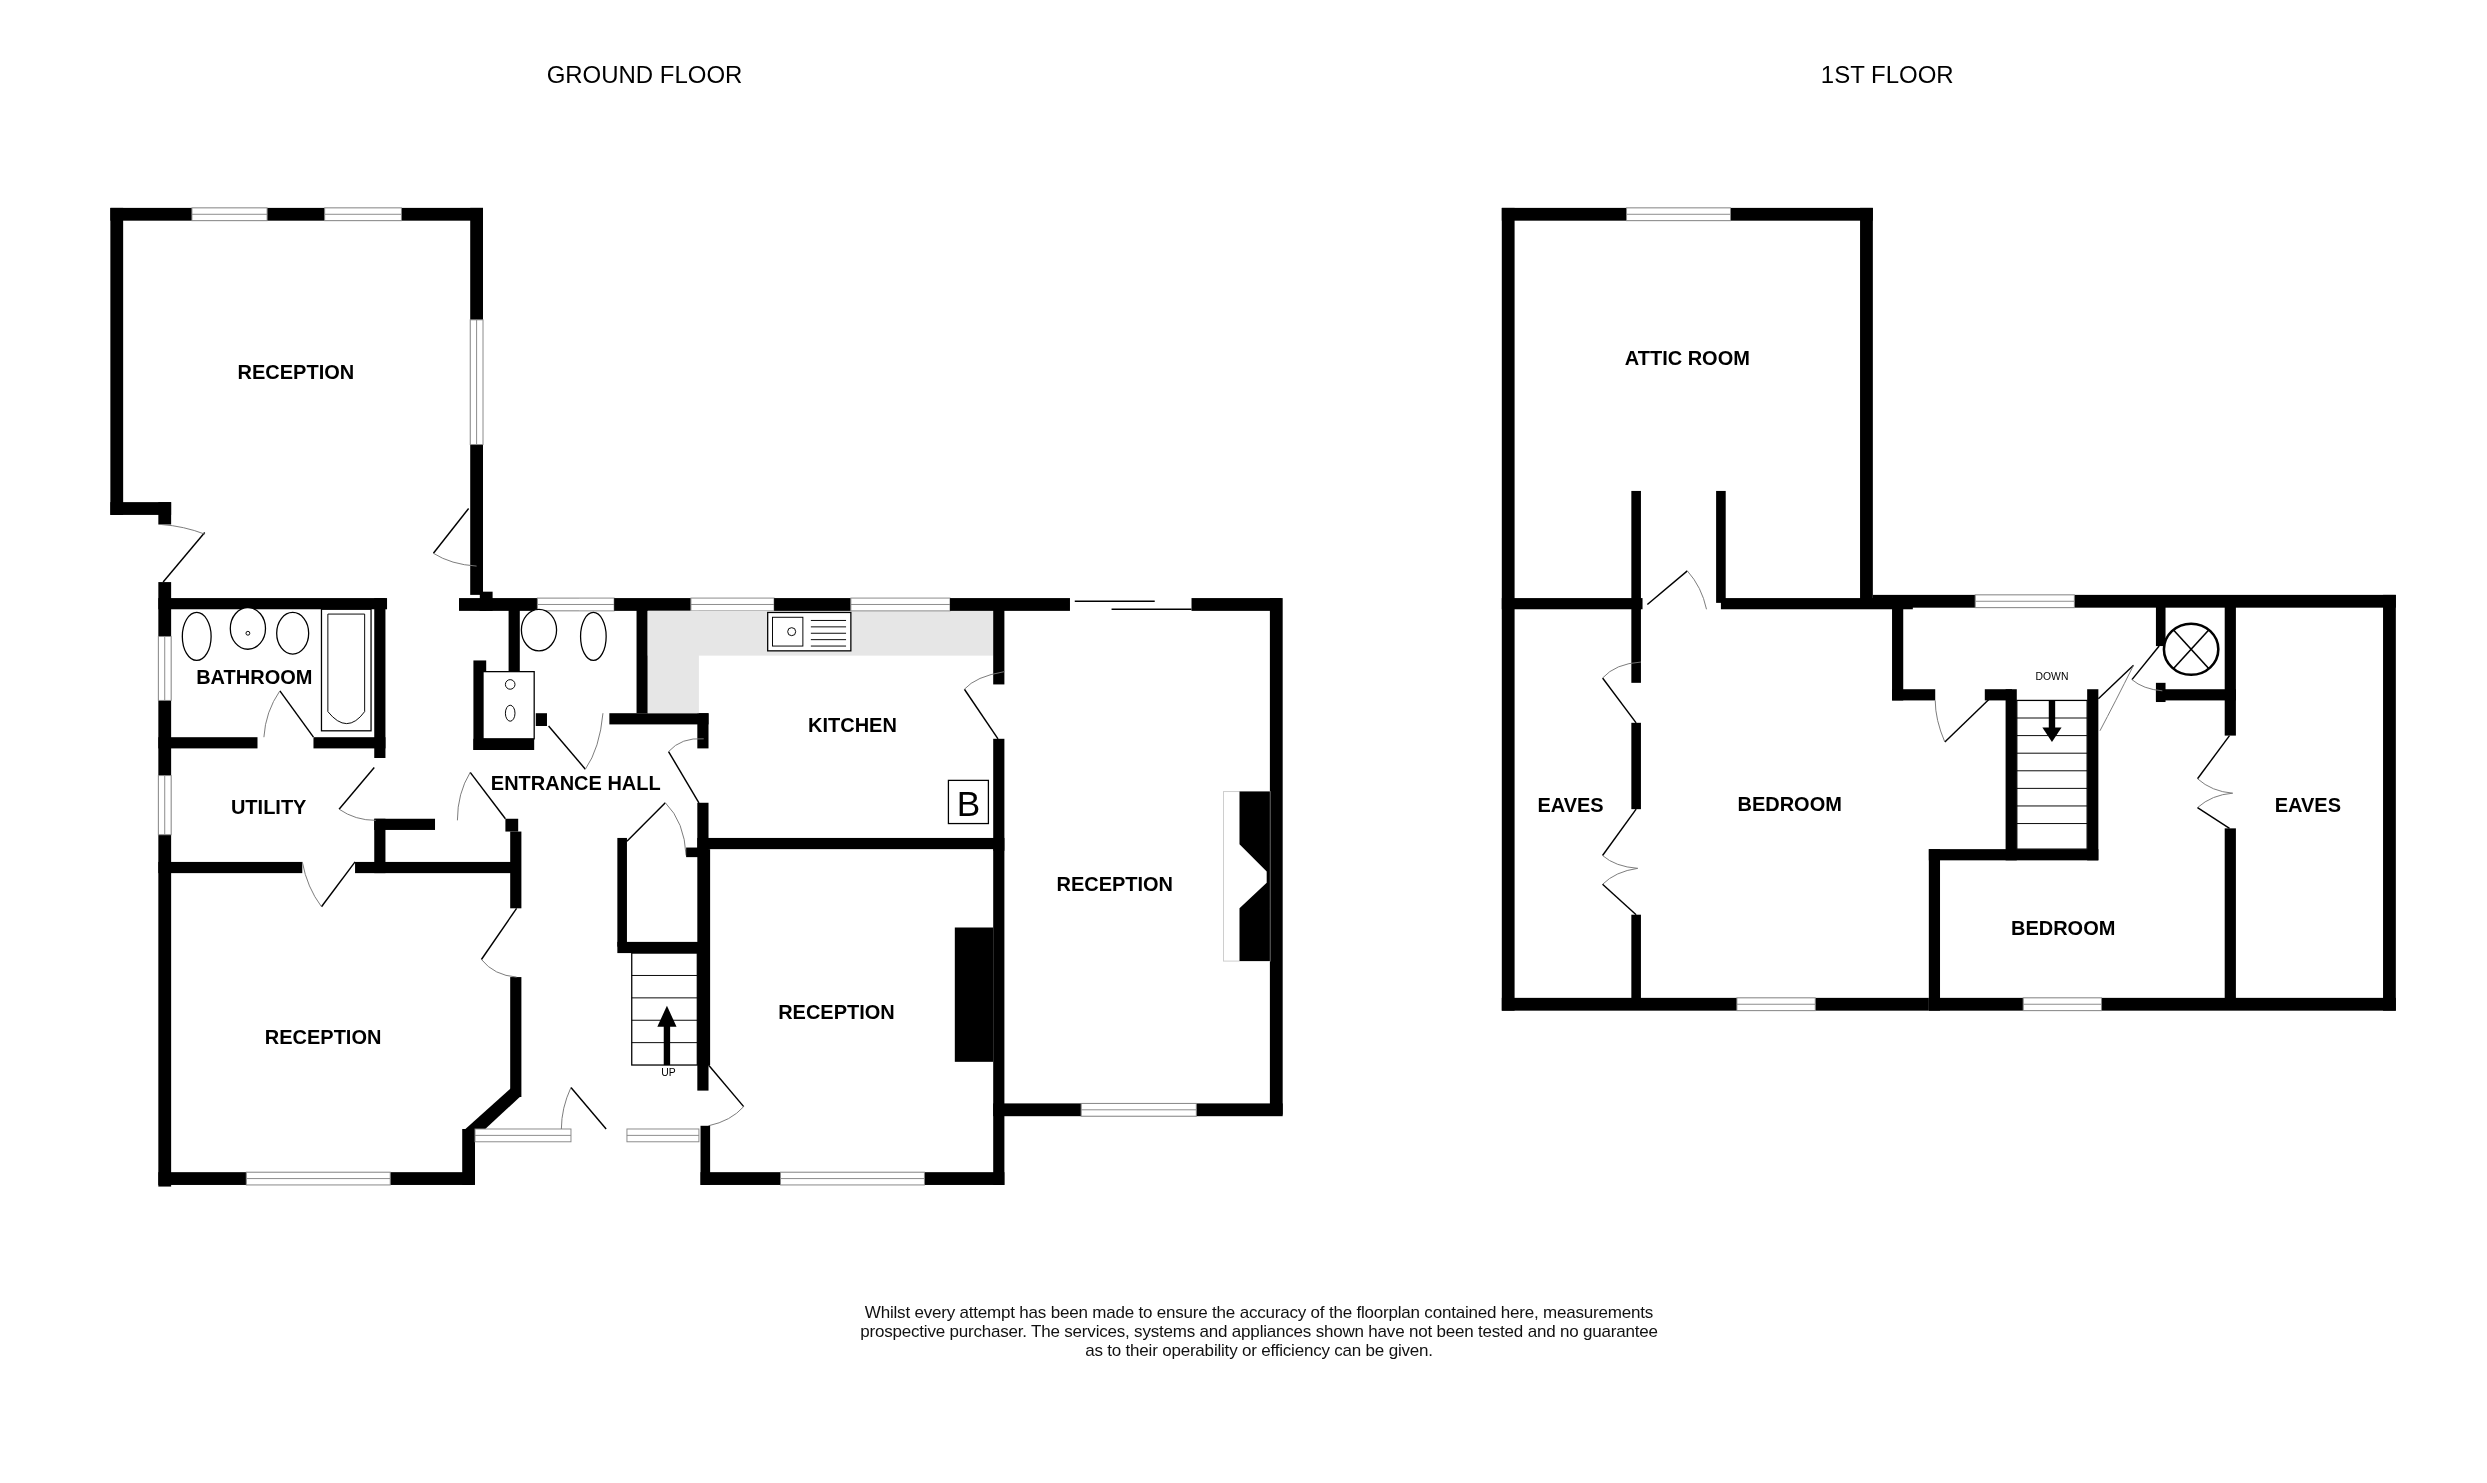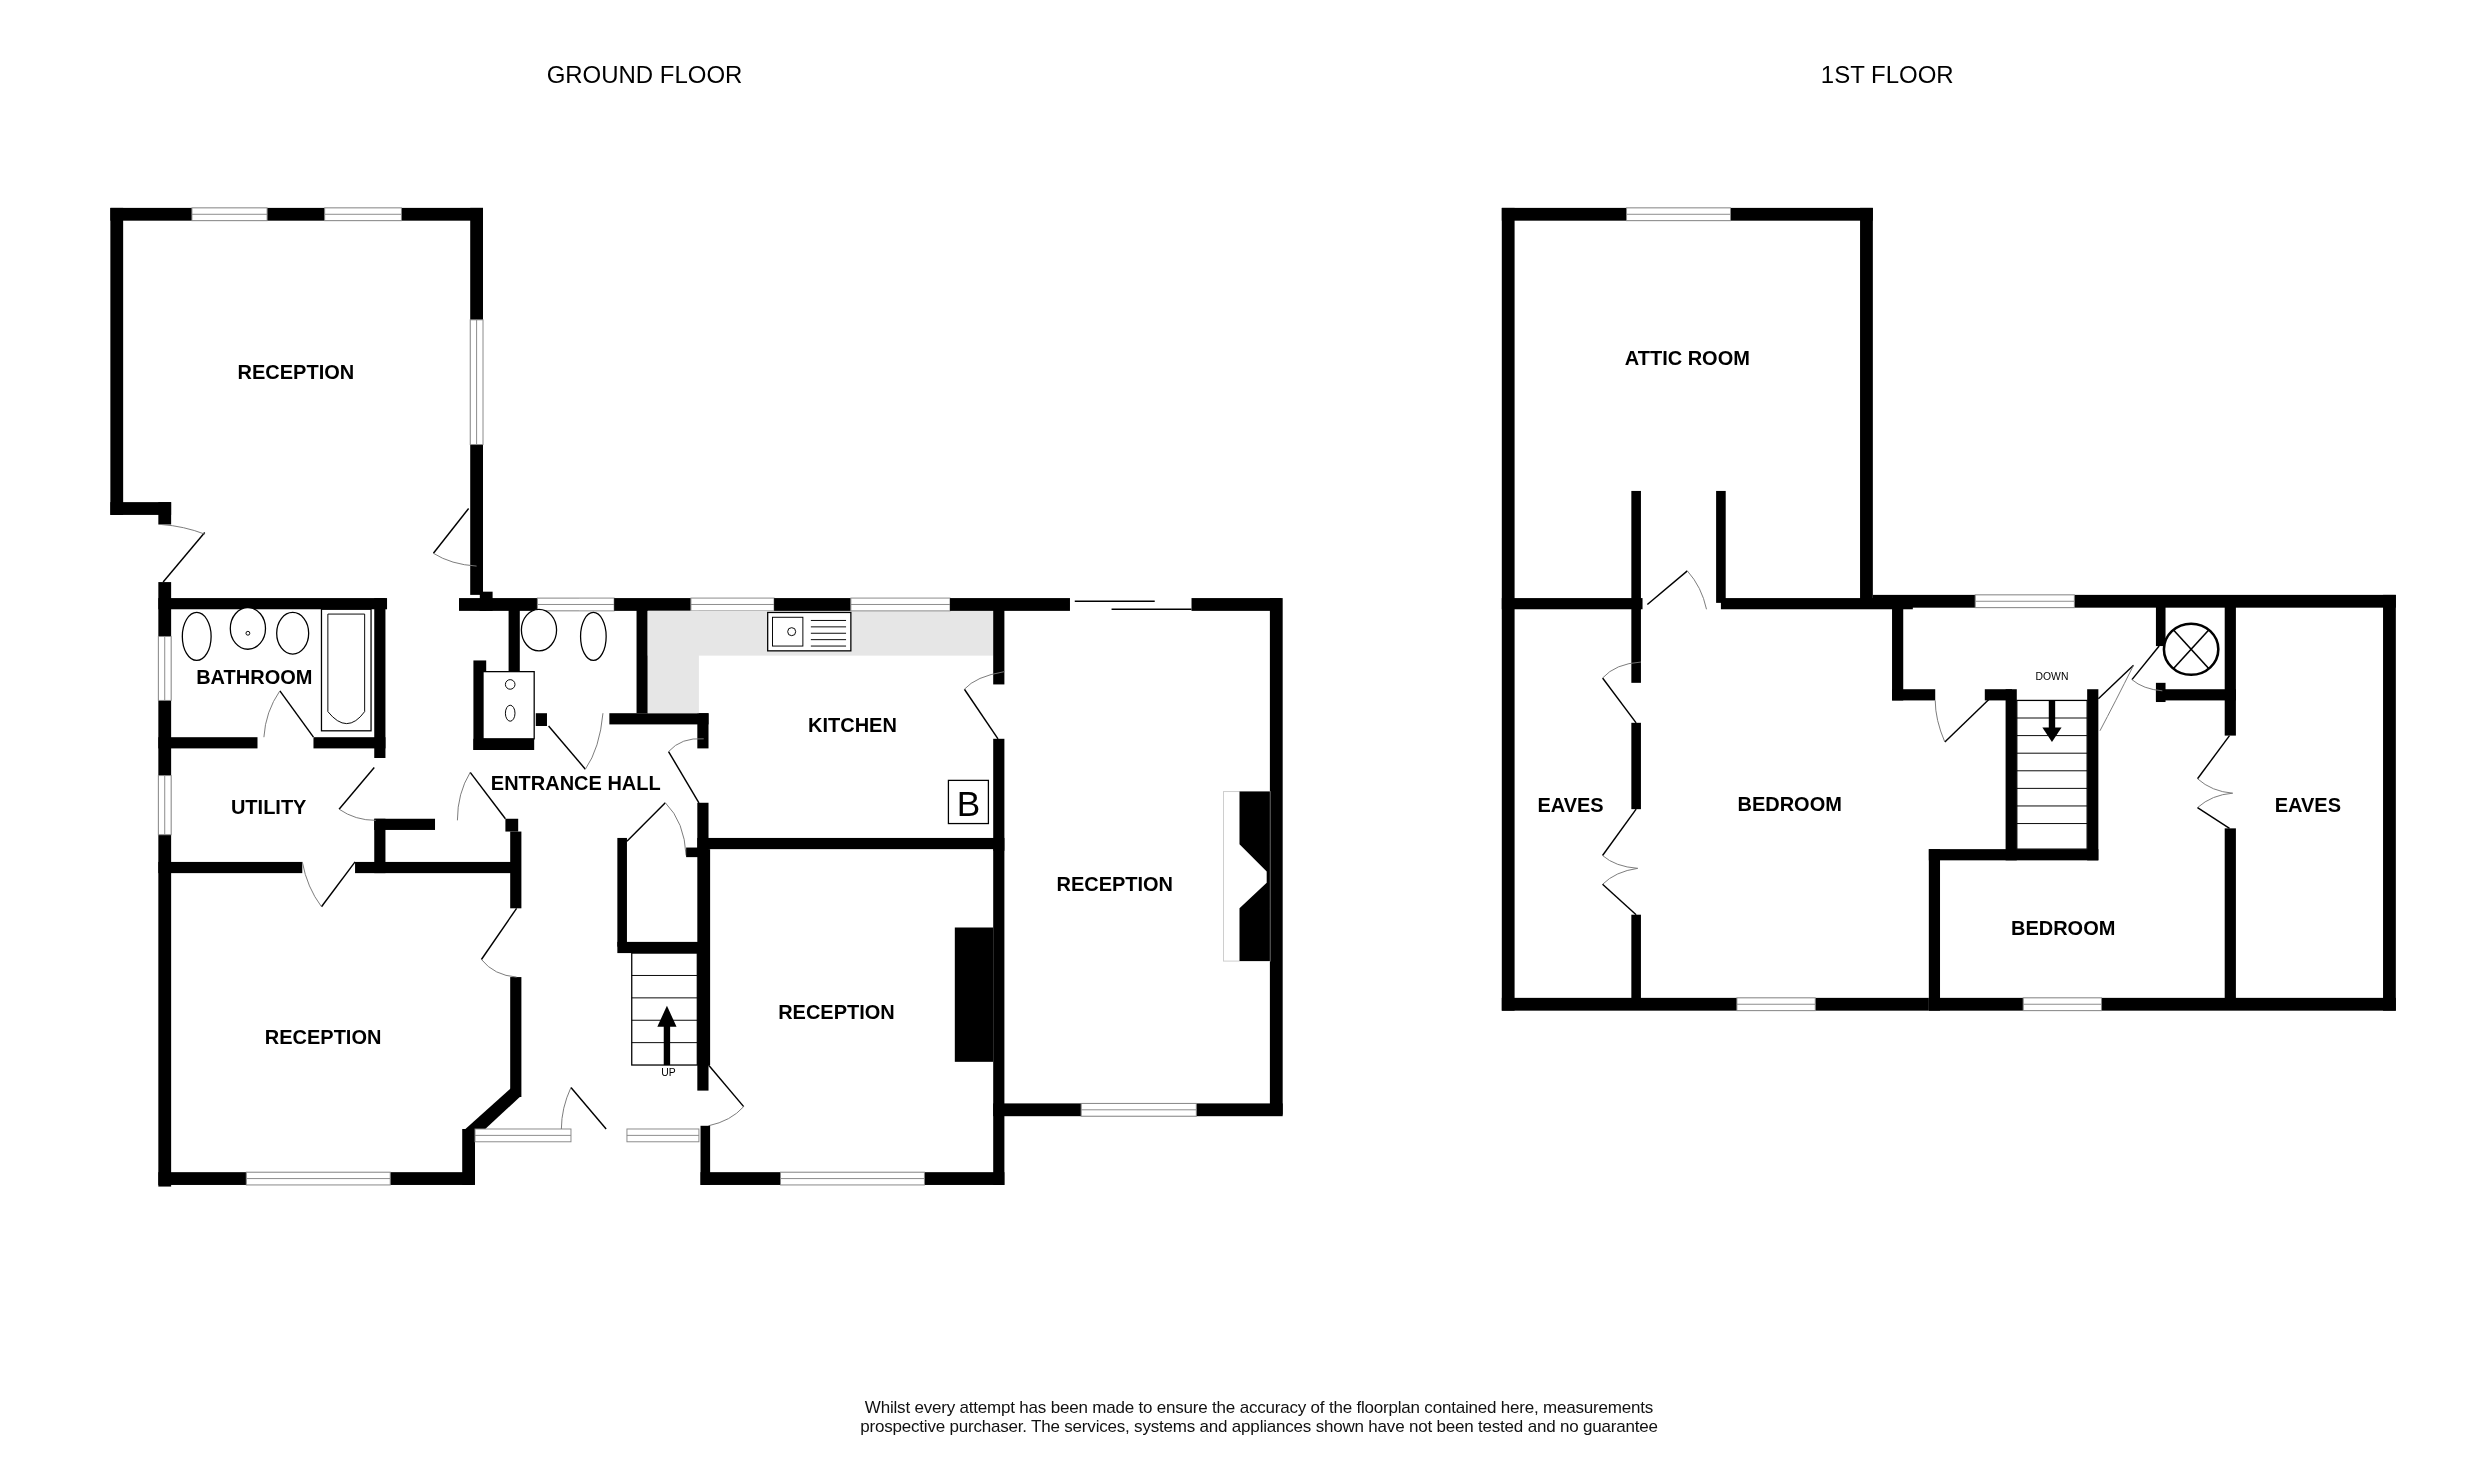--- a/index.html
+++ b/index.html
@@ -9,21 +9,21 @@
   .win { fill:#fff; stroke:#888; stroke-width:0.6; }
   .winline { stroke:#888; stroke-width:0.6; }
   .door { stroke:#000; stroke-width:0.9; fill:none; }
   .arc { stroke:#777; stroke-width:0.6; fill:none; }
   .fixture { fill:#fff; stroke:#000; stroke-width:0.8; }
   .thin { stroke:#000; stroke-width:0.6; fill:none; }
   .counter { fill:#e6e6e6; }
   .floor-title { font-family:"Liberation Sans", sans-serif; font-size:15px; fill:#000; text-anchor:middle; }
   .room-label { font-family:"Liberation Sans", sans-serif; font-weight:bold; font-size:12.5px; fill:#000; text-anchor:middle; }
   .small-label { font-family:"Liberation Sans", sans-serif; font-size:6.5px; fill:#000; text-anchor:middle; }
-  .disclaimer { position:absolute; left:745px; top:1398px; width:1028px; text-align:center; font-family:"Liberation Sans", sans-serif; font-size:17px; line-height:19px; color:#111; letter-spacing:-0.2px; }
+  .disclaimer { position:absolute; left:745px; top:1303px; width:1028px; text-align:center; font-family:"Liberation Sans", sans-serif; font-size:17px; line-height:19px; color:#111; letter-spacing:-0.2px; }
   .disclaimer div { white-space:nowrap; }
 </style>
 </head>
 <body>
 
 <svg class="plan" viewBox="0 0 1555 928" preserveAspectRatio="none" xmlns="http://www.w3.org/2000/svg">
 
   <text class="floor-title" x="403" y="52">GROUND FLOOR</text>
   <text class="floor-title" x="1180" y="52">1ST FLOOR</text>
 
@@ -290,14 +290,15 @@
         <line class="winline" x1="1265" y1="628" x2="1314" y2="628"></line>
       <text class="room-label" x="1443" y="508">EAVES</text>
       <text class="room-label" x="1290" y="585">BEDROOM</text>
     </g>
   </g>
 </svg>
 
 <div class="disclaimer">
   <div>Whilst every attempt has been made to ensure the accuracy of the floorplan contained here, measurements</div>
   <div>prospective purchaser. The services, systems and appliances shown have not been tested and no guarantee</div>
+  <div>as to their operability or efficiency can be given.</div>
 </div>
 
 
 </body></html>

